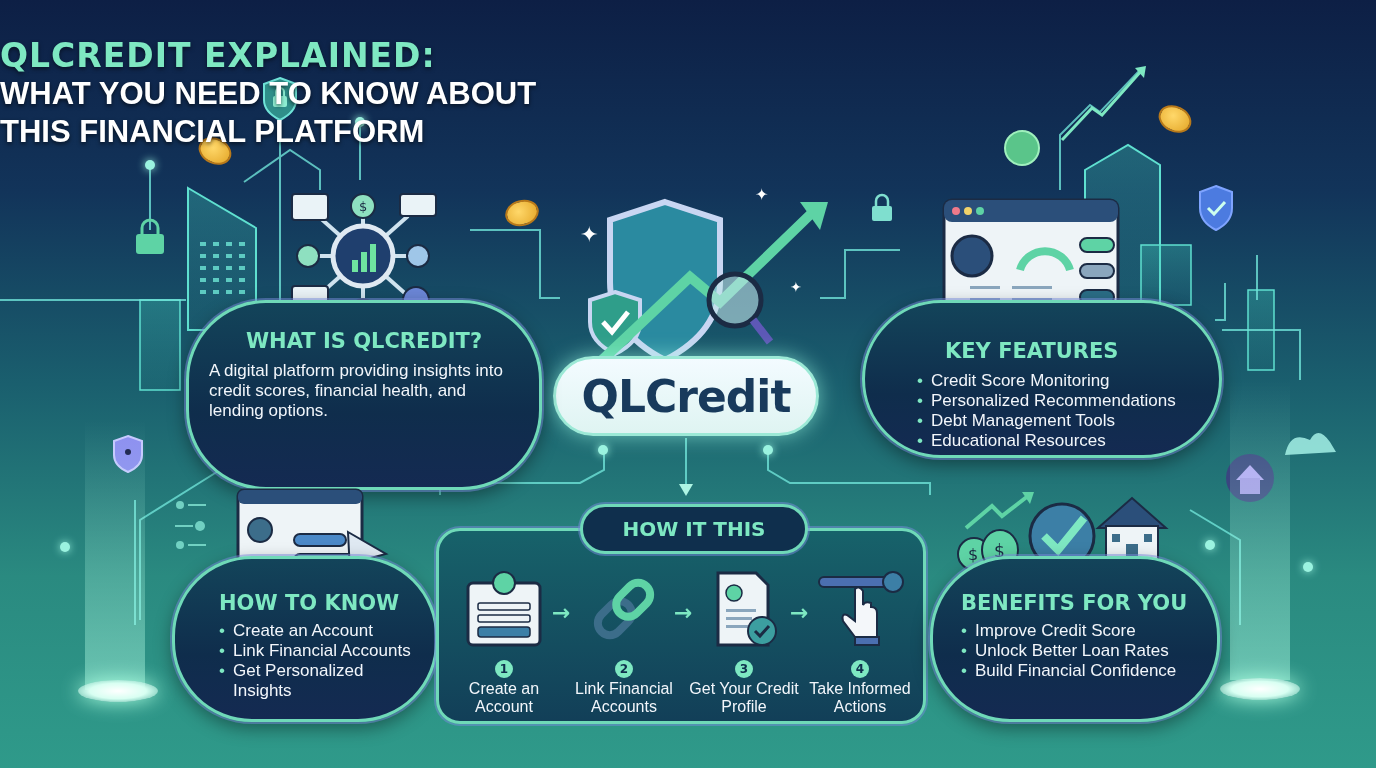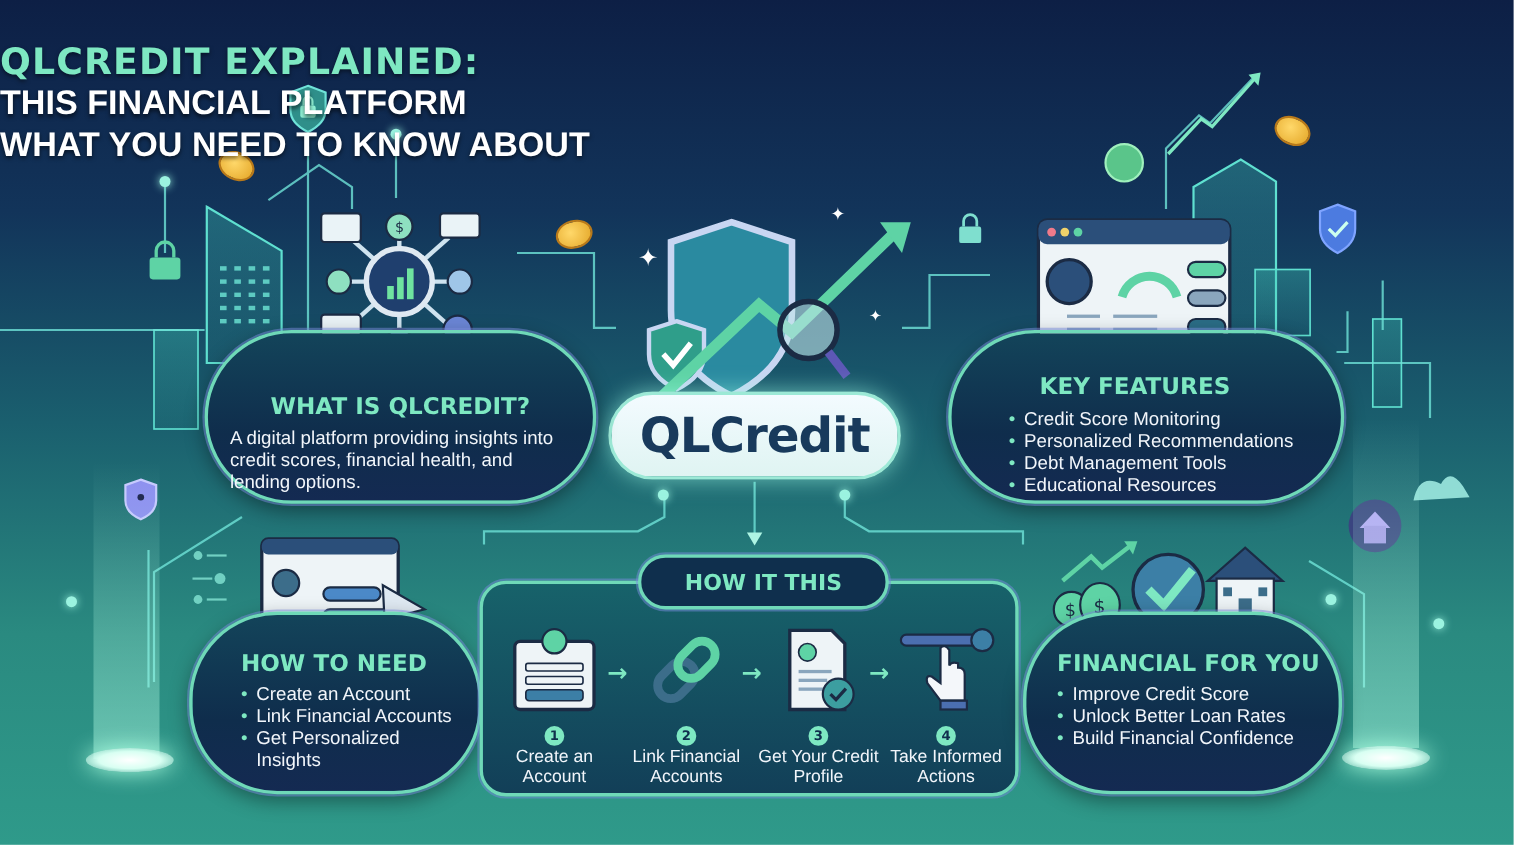--- a/index.html
+++ b/index.html
@@ -33,21 +33,21 @@
   }
   .panel-title {
     font-family: "DejaVu Sans", sans-serif; font-weight: bold;
     color: #7ee8c2; font-size: 21px; text-align: center;
   }
   .panel-text { font-family: "Liberation Sans", sans-serif; font-size: 17px; line-height: 20px; color: #f2f6fb; }
   .bullets { list-style: none; }
   .bullets li { font-family: "Liberation Sans", sans-serif; font-size: 17px; line-height: 20px; color: #f2f6fb; padding-left: 14px; position: relative; }
   .bullets li::before { content: "•"; position: absolute; left: 0; color: #7ee8c2; }
 
-  #what-panel { left: 186px; top: 300px; width: 356px; height: 158px; border-radius: 80px; padding: 54px 20px 0 20px; }
+  #what-panel { left: 186px; top: 300px; width: 356px; height: 190px; border-radius: 80px; padding: 26px 20px 0 20px; }
   #what-panel .panel-text { text-align: left; margin-top: 8px; }
   #key-panel { left: 862px; top: 300px; width: 360px; height: 158px; border-radius: 80px; padding: 36px 20px 0 52px; }
   #key-panel .panel-title { text-align: left; padding-left: 28px; }
   #start-panel { left: 172px; top: 556px; width: 266px; height: 166px; border-radius: 80px 80px 80px 80px; padding: 32px 10px 0 44px; }
   #start-panel .panel-title { text-align: left; }
   #benefit-panel { left: 930px; top: 556px; width: 290px; height: 166px; border-radius: 80px; padding: 32px 10px 0 28px; }
   #benefit-panel .panel-title { text-align: left; }
 
   #works-panel {
     position: absolute; left: 436px; top: 528px; width: 490px; height: 196px;
@@ -190,22 +190,22 @@
   <div class="dot" style="left:355px;top:117px;"></div>
   <div class="dot" style="left:598px;top:445px;"></div>
   <div class="dot" style="left:763px;top:445px;"></div>
   <div class="dot" style="left:60px;top:542px;"></div>
   <div class="dot" style="left:1303px;top:562px;"></div>
   <div class="dot" style="left:1205px;top:540px;"></div>
 </div>
 
 <div class="title-block">
   <div class="title-main">QLCREDIT EXPLAINED:</div>
+  <div class="title-sub">WHAT YOU NEED TO KNOW ABOUT</div>
   <div class="title-sub">THIS FINANCIAL PLATFORM</div>
-  <div class="title-sub">WHAT YOU NEED TO KNOW ABOUT</div>
 </div>
 
 <svg style="position:absolute;left:288px;top:186px" width="150" height="140">
   <g stroke="#cfe3ef" stroke-width="4">
     <line x1="75" y1="70" x2="75" y2="20"></line>
       <line x1="75" y1="70" x2="75" y2="125"></line>
     <line x1="75" y1="70" x2="25" y2="70"></line>
       <line x1="75" y1="70" x2="125" y2="70"></line>
     <line x1="75" y1="70" x2="30" y2="30"></line>
       <line x1="75" y1="70" x2="120" y2="30"></line>
@@ -280,21 +280,21 @@
 <svg style="position:absolute;left:236px;top:488px" width="156" height="96">
   <rect x="2" y="2" width="124" height="88" rx="6" fill="#eef4f7" stroke="#1b2b44" stroke-width="3"></rect>
   <rect x="2" y="2" width="124" height="14" rx="6" fill="#2b4f7a"></rect>
   <circle cx="24" cy="42" r="12" fill="#3c6d8a" stroke="#1b2b44" stroke-width="2"></circle>
   <rect x="58" y="46" width="52" height="12" rx="6" fill="#4b89c8" stroke="#1b2b44" stroke-width="2"></rect>
   <rect x="58" y="66" width="60" height="12" rx="6" fill="#5ed3a5" stroke="#1b2b44" stroke-width="2"></rect>
   <polygon points="112,44 150,66 134,70 146,86 138,90 126,74 114,84" fill="#dfe9f2" stroke="#1b2b44" stroke-width="2"></polygon>
 </svg>
 
 <section id="start-panel" class="panel">
-  <div class="panel-title">HOW TO NEED</div>
+  <div class="panel-title">HOW TO KNOW</div>
   <ul class="bullets" style="margin-top:6px">
     <li>Create an Account</li>
     <li>Link Financial Accounts</li>
     <li>Get Personalized Insights</li>
   </ul>
 </section>
 
 <section id="works-panel"></section>
 <div id="works-title">
   <span>HOW IT THIS</span>
@@ -371,19 +371,19 @@
   <circle cx="110" cy="48" r="32" fill="#3c7fa6" stroke="#1b2b44" stroke-width="3"></circle>
   <polyline points="92,48 106,62 132,30" stroke="#7ee8c2" stroke-width="8" fill="none"></polyline>
   <polygon points="146,40 180,10 214,40" fill="#2b4f7a" stroke="#1b2b44" stroke-width="2"></polygon>
   <rect x="154" y="38" width="52" height="46" fill="#eef4f7" stroke="#1b2b44" stroke-width="2"></rect>
   <rect x="174" y="56" width="12" height="28" fill="#3c6d8a"></rect>
   <rect x="160" y="46" width="8" height="8" fill="#3c6d8a"></rect>
     <rect x="192" y="46" width="8" height="8" fill="#3c6d8a"></rect>
 </svg>
 
 <section id="benefit-panel" class="panel">
-  <div class="panel-title">FINANCIAL FOR YOU</div>
+  <div class="panel-title">BENEFITS FOR YOU</div>
   <ul class="bullets" style="margin-top:6px">
     <li>Improve Credit Score</li>
     <li>Unlock Better Loan Rates</li>
     <li>Build Financial Confidence</li>
   </ul>
 </section>
 
 </body></html>

